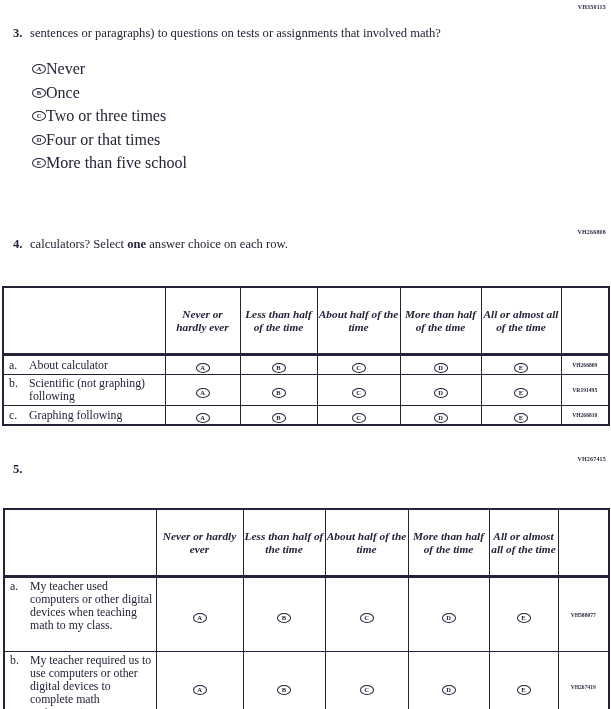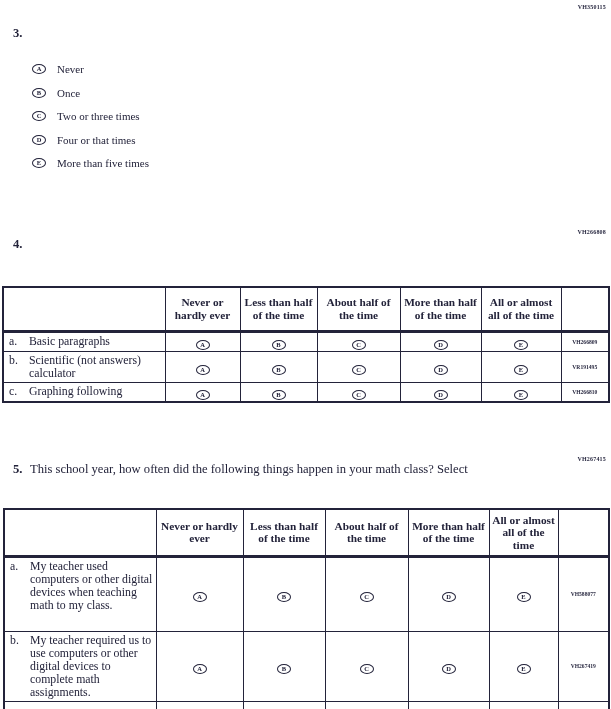--- a/index.html
+++ b/index.html
@@ -51,41 +51,41 @@
     border: 1px solid #23233a;
     border-radius: 50%;
     font-size: 6.5px;
     line-height: 8.5px;
     text-align: center;
     font-weight: bold;
     color: #23233a;
     flex: 0 0 14px;
   }
   .option-label {
-    margin-left: 11px;
-    font-size: 11px;
+    font-size: 16px;
   }
   table {
     position: absolute;
     border-collapse: collapse;
     table-layout: fixed;
     border: 2px solid #23233a;
   }
   th, td {
     border: 1.6px solid #23233a;
     vertical-align: middle;
     overflow: hidden;
   }
   thead th {
     border-bottom: 3px solid #23233a;
     font-size: 11.3px;
     line-height: 12.5px;
     font-weight: bold;
     text-align: center;
-    padding: 0 1px;
+    padding: 20px 1px;
+    font-style: italic;
   }
   td.rowlabel {
     font-size: 11.8px;
     line-height: 13px;
     padding: 2px 2px 2px 5px;
   }
   td.rowlabel .lbl { display: flex; }
   td.rowlabel .prefix { flex: 0 0 20px; }
   td.rowlabel .txt { flex: 1; }
   td.bubble { text-align: center; }
@@ -100,20 +100,21 @@
   tr.cut-row td { border-bottom: none; }
 </style>
 </head>
 <body>
 
 <div class="code" style="top:4px">VH350115</div>
 
 <div class="qbody" style="top:26px; width:575px">
   <span class="qnum">3.</span>
   <span class="qtext">
+    <span class="block">sentences or paragraphs) to questions on tests or assignments that involved math?</span>
   </span>
 </div>
 
 <div class="options" style="top:64px">
   <div class="option-row">
     <span class="oval">A</span>
     <span class="option-label">Never</span>
   </div>
   <div class="option-row">
     <span class="oval">B</span>
@@ -122,29 +123,30 @@
   <div class="option-row">
     <span class="oval">C</span>
     <span class="option-label">Two or three times</span>
   </div>
   <div class="option-row">
     <span class="oval">D</span>
     <span class="option-label">Four or that times</span>
   </div>
   <div class="option-row">
     <span class="oval">E</span>
-    <span class="option-label">More than five times</span>
+    <span class="option-label">More than five school</span>
   </div>
 </div>
 
 <div class="code" style="top:229px">VH266808</div>
 
 <div class="qbody" style="top:237px; width:560px">
   <span class="qnum">4.</span>
   <span class="qtext">
+    <span class="block"><span>calculators? Select </span><b>one</b><span> answer choice on each row.</span></span>
   </span>
 </div>
 
 <table style="top:286px; left:2px; width:606px">
   <colgroup>
     <col style="width:162px">
       <col style="width:75px">
       <col style="width:77px">
     <col style="width:83px">
       <col style="width:81px">
@@ -160,35 +162,35 @@
       <th>More than half of the time</th>
       <th>All or almost all of the time</th>
       <th></th>
     </tr>
   </thead>
   <tbody>
     <tr style="height:20px">
       <td class="rowlabel">
           <span class="lbl">
             <span class="prefix">a.</span>
-            <span class="txt">Basic paragraphs</span>
+            <span class="txt">About calculator</span>
           </span>
         </td>
       <td class="bubble"><span class="oval">A</span></td>
       <td class="bubble"><span class="oval">B</span></td>
       <td class="bubble"><span class="oval">C</span></td>
       <td class="bubble"><span class="oval">D</span></td>
       <td class="bubble"><span class="oval">E</span></td>
       <td class="rowcode">VH266809</td>
     </tr>
     <tr style="height:31px">
       <td class="rowlabel">
           <span class="lbl">
             <span class="prefix">b.</span>
-            <span class="txt">Scientific (not answers) calculator</span>
+            <span class="txt">Scientific (not graphing) following</span>
           </span>
         </td>
       <td class="bubble"><span class="oval">A</span></td>
       <td class="bubble"><span class="oval">B</span></td>
       <td class="bubble"><span class="oval">C</span></td>
       <td class="bubble"><span class="oval">D</span></td>
       <td class="bubble"><span class="oval">E</span></td>
       <td class="rowcode">VR191495</td>
     </tr>
     <tr style="height:18px">
@@ -206,21 +208,20 @@
       <td class="rowcode">VH266810</td>
     </tr>
   </tbody>
 </table>
 
 <div class="code" style="top:456px">VH267415</div>
 
 <div class="qbody" style="top:462px; width:560px">
   <span class="qnum">5.</span>
   <span class="qtext">
-    <span class="block">This school year, how often did the following things happen in your math class? Select</span>
   </span>
 </div>
 
 <table style="top:508px; left:3px; width:605px">
   <colgroup>
     <col style="width:152px">
       <col style="width:87px">
       <col style="width:82px">
     <col style="width:83px">
       <col style="width:81px">

